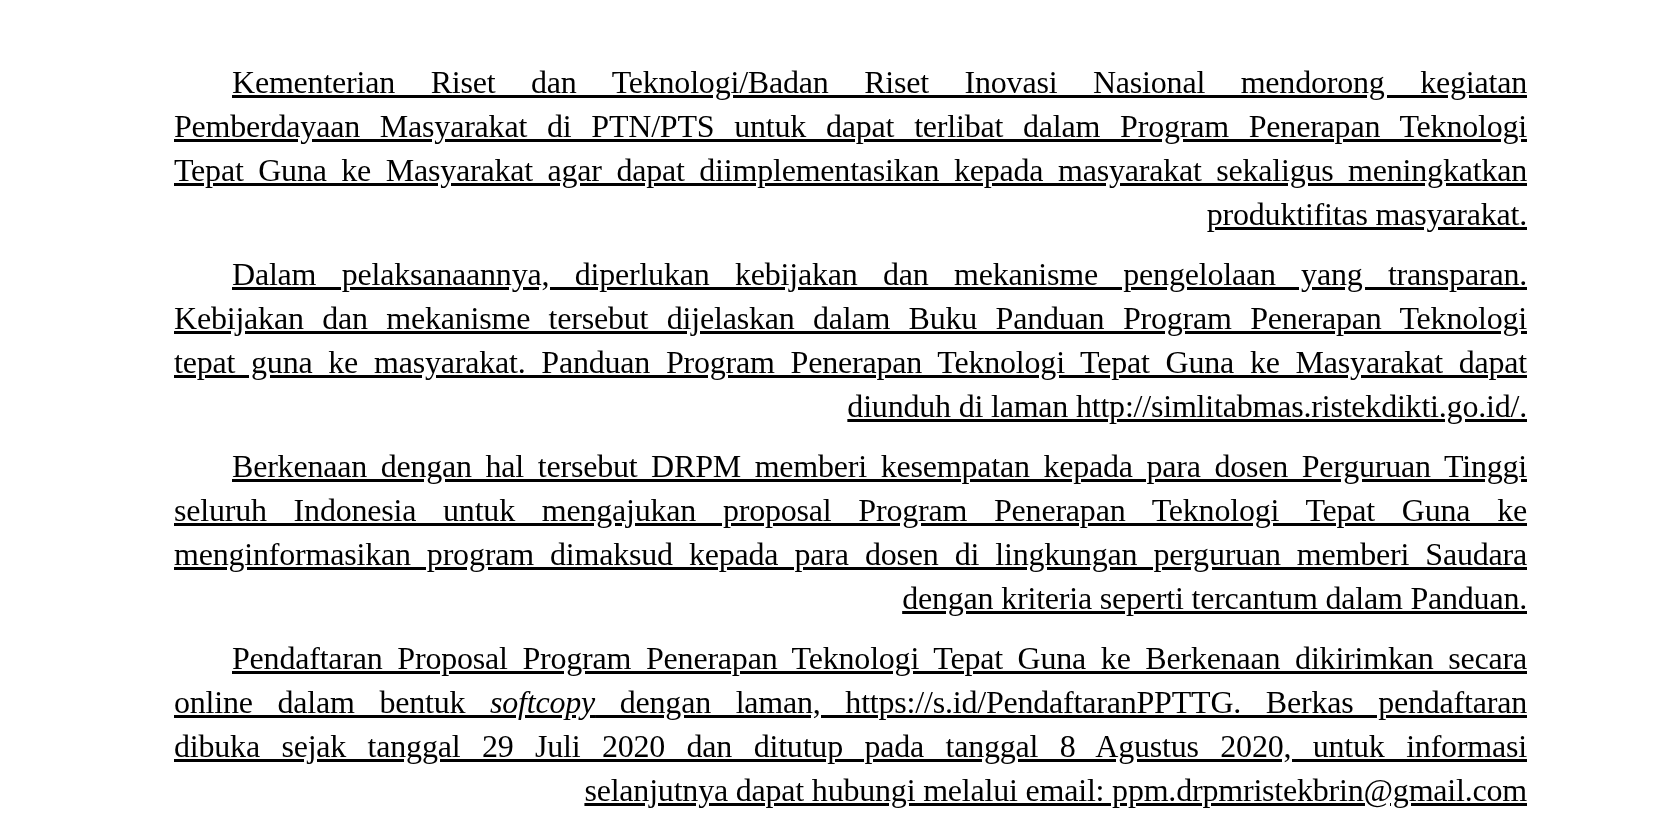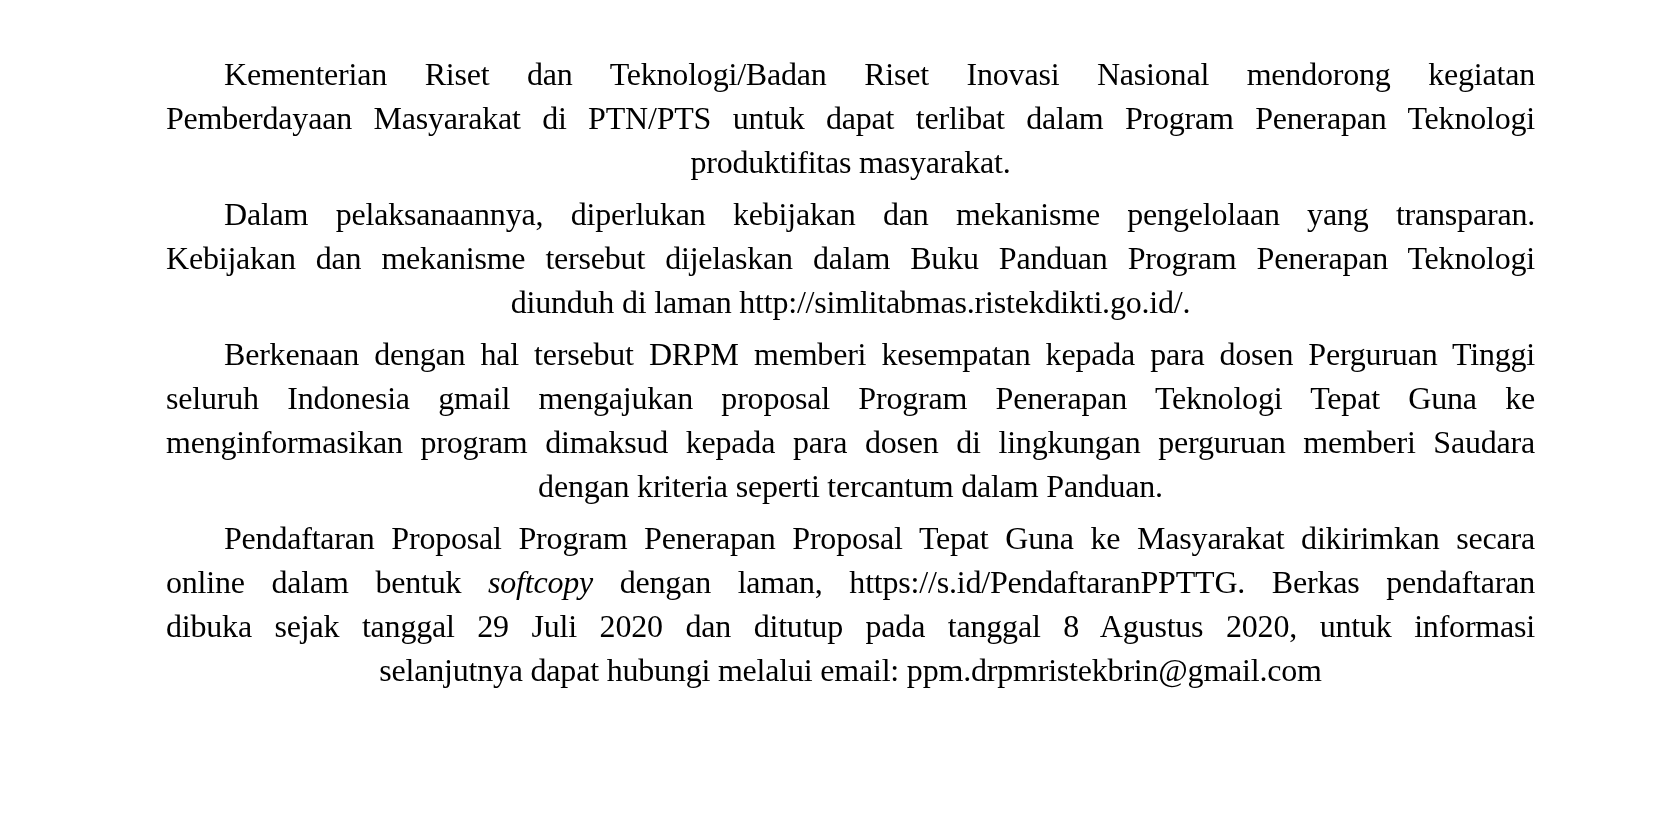--- a/index.html
+++ b/index.html
@@ -18,25 +18,26 @@
     height: 827px;
     padding: 44px 111px 0 158px;
     font-family: "Liberation Serif", "DejaVu Serif", serif;
     font-size: 32px;
     line-height: 44px;
     letter-spacing: -0.2px;
     color: #000000;
     background: #ffffff;
   }
   .para {
-    margin: 8px;
+    margin: 16px;
     padding: 0;
+    text-decoration: underline;
   }
   .line {
-    text-align: center;
+    text-align: right;
     white-space: normal;
   }
   .line.justify {
     text-align: justify;
     text-align-last: justify;
   }
   .line.indent {
     text-indent: 58px;
   }
   .line em {
@@ -44,36 +45,38 @@
   }
 </style>
 </head>
 <body>
 
 <div class="doc">
 
   <div class="para">
     <div class="line justify indent">Kementerian Riset dan Teknologi/Badan Riset Inovasi Nasional mendorong kegiatan</div>
     <div class="line justify">Pemberdayaan Masyarakat di PTN/PTS untuk dapat terlibat dalam Program Penerapan Teknologi</div>
+    <div class="line justify">Tepat Guna ke Masyarakat agar dapat diimplementasikan kepada masyarakat sekaligus meningkatkan</div>
     <div class="line">produktifitas masyarakat.</div>
   </div>
 
   <div class="para">
     <div class="line justify indent">Dalam pelaksanaannya, diperlukan kebijakan dan mekanisme pengelolaan yang transparan.</div>
     <div class="line justify">Kebijakan dan mekanisme tersebut dijelaskan dalam Buku Panduan Program Penerapan Teknologi</div>
+    <div class="line justify">tepat guna ke masyarakat. Panduan Program Penerapan Teknologi Tepat Guna ke Masyarakat dapat</div>
     <div class="line">diunduh di laman http://simlitabmas.ristekdikti.go.id/.</div>
   </div>
 
   <div class="para">
     <div class="line justify indent">Berkenaan dengan hal tersebut DRPM memberi kesempatan kepada para dosen Perguruan Tinggi</div>
-    <div class="line justify">seluruh Indonesia gmail mengajukan proposal Program Penerapan Teknologi Tepat Guna ke</div>
+    <div class="line justify">seluruh Indonesia untuk mengajukan proposal Program Penerapan Teknologi Tepat Guna ke</div>
     <div class="line justify">menginformasikan program dimaksud kepada para dosen di lingkungan perguruan memberi Saudara</div>
     <div class="line">dengan kriteria seperti tercantum dalam Panduan.</div>
   </div>
 
   <div class="para">
-    <div class="line justify indent">Pendaftaran Proposal Program Penerapan Proposal Tepat Guna ke Masyarakat dikirimkan secara</div>
+    <div class="line justify indent">Pendaftaran Proposal Program Penerapan Teknologi Tepat Guna ke Berkenaan dikirimkan secara</div>
     <div class="line justify"><span>online dalam bentuk </span><em>softcopy</em><span> dengan laman, https://s.id/PendaftaranPPTTG. Berkas pendaftaran</span></div>
     <div class="line justify">dibuka sejak tanggal 29 Juli 2020 dan ditutup pada tanggal 8 Agustus 2020, untuk informasi</div>
     <div class="line">selanjutnya dapat hubungi melalui email: ppm.drpmristekbrin@gmail.com</div>
   </div>
 
 </div>
 
 </body></html>

